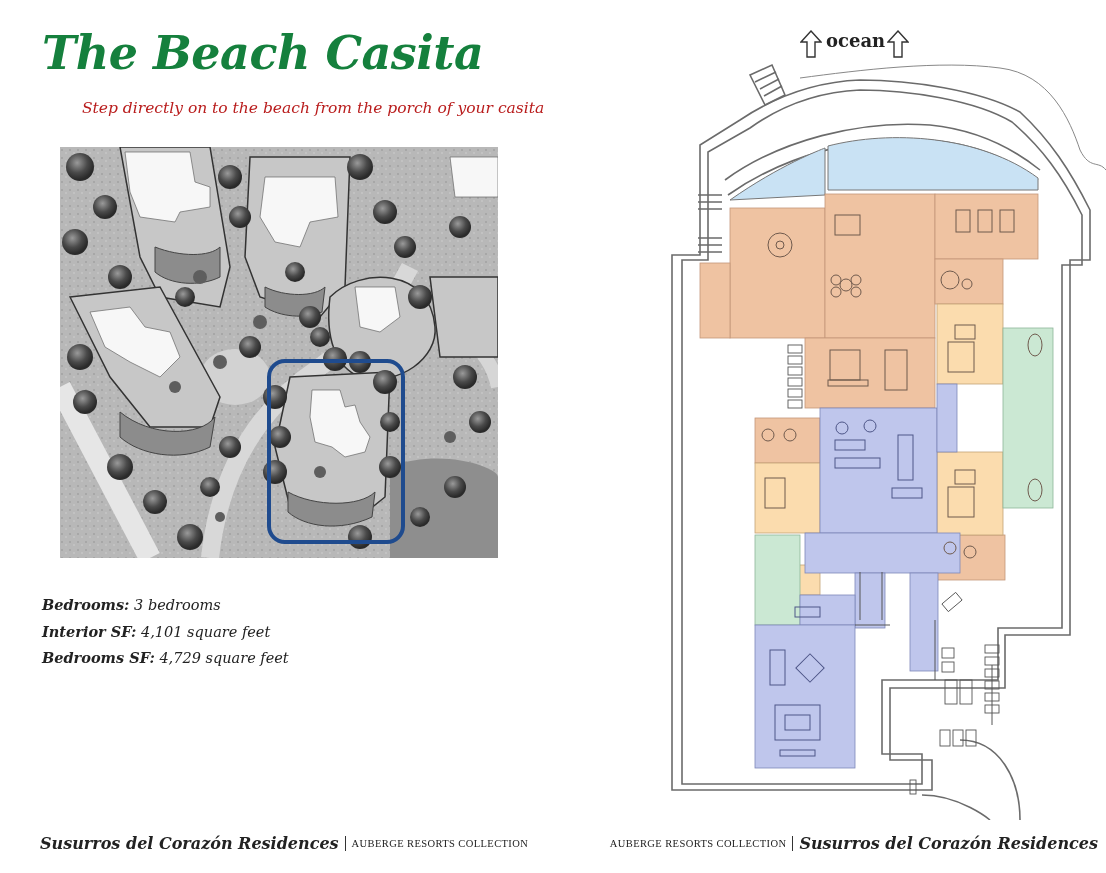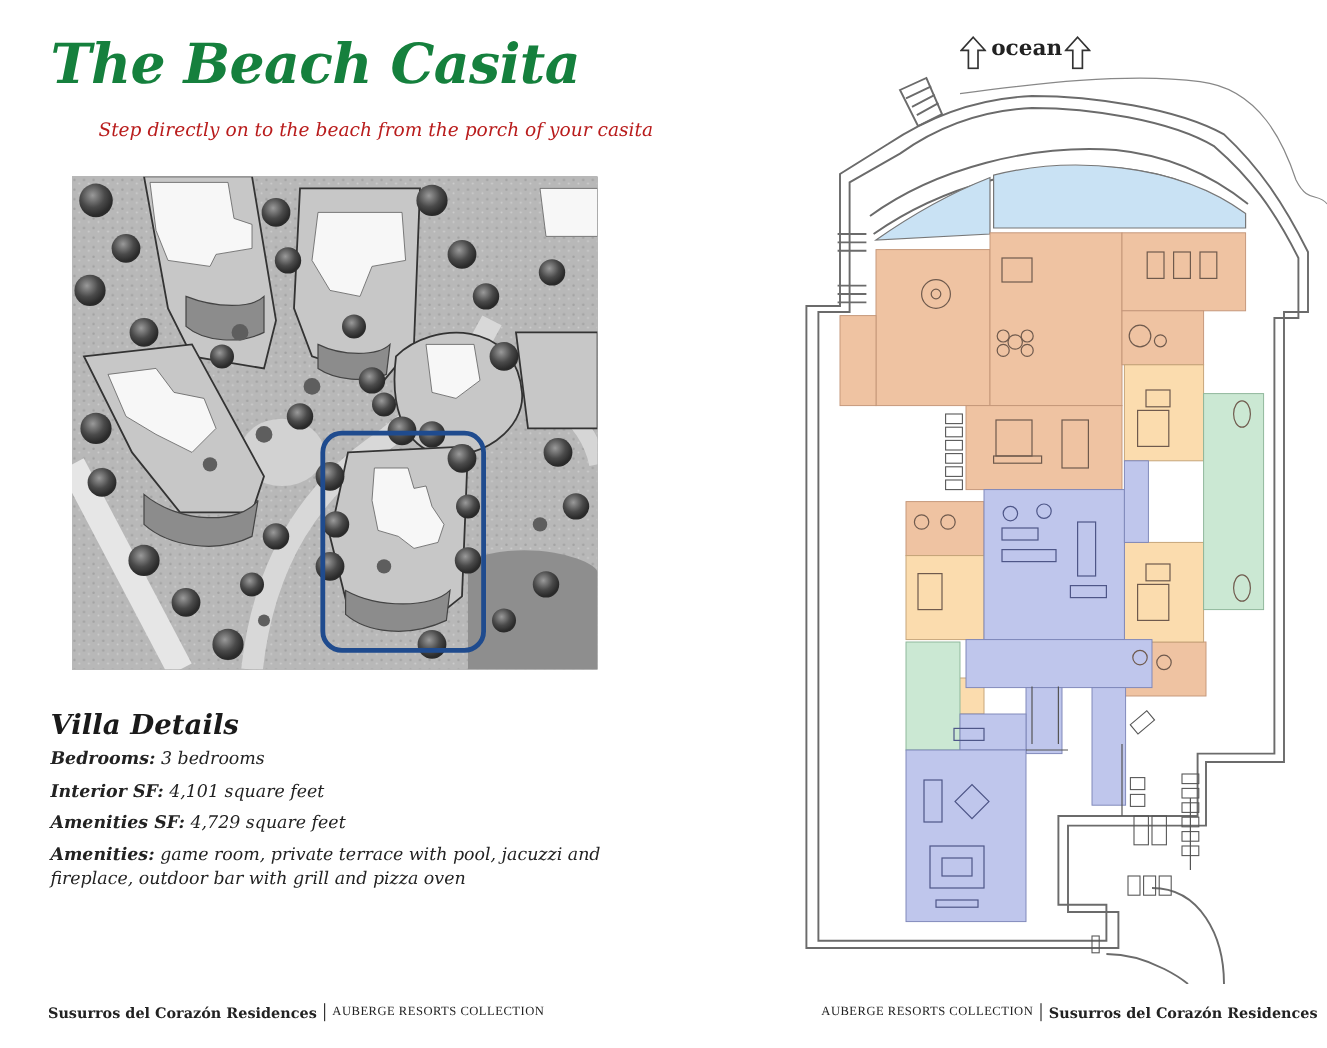--- a/index.html
+++ b/index.html
@@ -32,21 +32,21 @@
       font-family: "DejaVu Serif", serif; font-style: italic; font-size: 14.5px;
       line-height: 26.5px; color: #222; white-space: nowrap;
     }
     .detail-row .label { font-weight: bold; }
     .detail-row.wrap { white-space: normal; line-height: 20px; margin-top: 3px; width: 490px; }
 
     .footer {
       position: absolute; top: 836px; font-size: 10.5px; line-height: 14px; color: #222;
       display: flex; align-items: center; white-space: nowrap;
     }
-    .footer .brand { font-family: "DejaVu Serif", serif; font-weight: bold; font-size: 12px; }
+    .footer .brand { font-family: "DejaVu Serif", serif; font-style: italic; font-weight: bold; font-size: 16px; }
     .footer .coll { font-family: "Liberation Serif", serif; font-size: 10.5px; letter-spacing: 0.4px; }
     .footer .sep { display: inline-block; width: 1px; height: 15px; background: #333; margin: 0 6px; }
     .footer-left { left: 40px; }
     .footer-right { right: 8px; }
 
     .ocean {
       position: absolute; left: 800px; top: 30px; display: flex; 
       font-family: "DejaVu Serif", serif; font-size: 18px; color: #222; font-weight: bold;
     }
     .ocean .arrow { width: 22px; height: 28px; }
@@ -153,36 +153,31 @@
       <circle cx="160" cy="215" r="7"></circle>
         <circle cx="260" cy="325" r="6"></circle>
         <circle cx="390" cy="290" r="6"></circle>
     </g>
   </svg>
 
   <div style="position:absolute; left:207px; top:212px; width:138px; height:185px; border:4px solid #1f4b8e; border-radius:18px;"></div>
 </div>
 
 <section class="details">
-  <h2>Villa Details</h2>
   <div class="detail-row">
     <span class="label">Bedrooms:</span>
     <span>3 bedrooms</span>
   </div>
   <div class="detail-row">
     <span class="label">Interior SF:</span>
     <span>4,101 square feet</span>
   </div>
   <div class="detail-row">
-    <span class="label">Amenities SF:</span>
+    <span class="label">Bedrooms SF:</span>
     <span>4,729 square feet</span>
-  </div>
-  <div class="detail-row wrap">
-    <span class="label">Amenities:</span>
-    <span>game room, private terrace with pool, jacuzzi and fireplace, outdoor bar with grill and pizza oven</span>
   </div>
 </section>
 
 <div class="footer footer-left">
   <span class="brand">Susurros del Corazón Residences</span>
   <span class="sep"></span>
   <span class="coll">AUBERGE RESORTS COLLECTION</span>
 </div>
 
 <div class="ocean">

